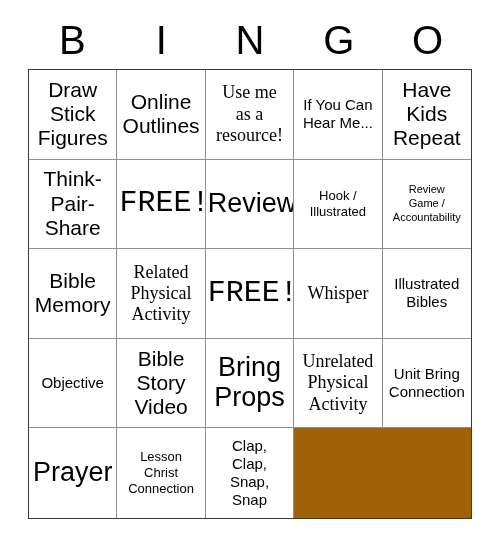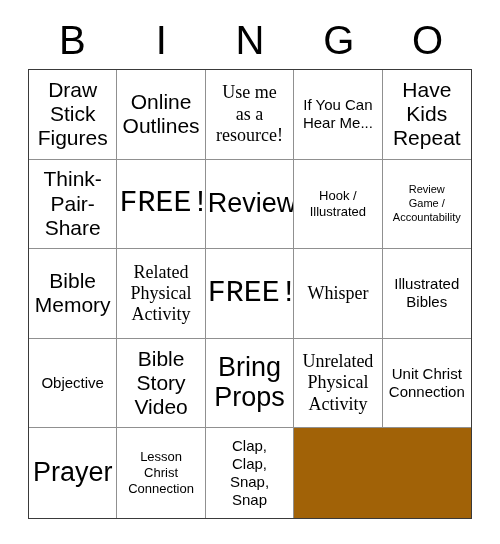--- a/index.html
+++ b/index.html
@@ -176,21 +176,21 @@
       <div class="cell fs-xl">
         <span class="txt">Bring
 Props</span>
       </div>
       <div class="cell fs-md">
         <span class="txt">Unrelated
 Physical
 Activity</span>
       </div>
       <div class="cell fs-sm">
-        <span class="txt">Unit Christ
+        <span class="txt">Unit Bring
 Connection</span>
       </div>
       <div class="cell fs-xl">
         <span class="txt">Prayer</span>
       </div>
       <div class="cell fs-xs">
         <span class="txt">Lesson
 Christ
 Connection</span>
       </div>

